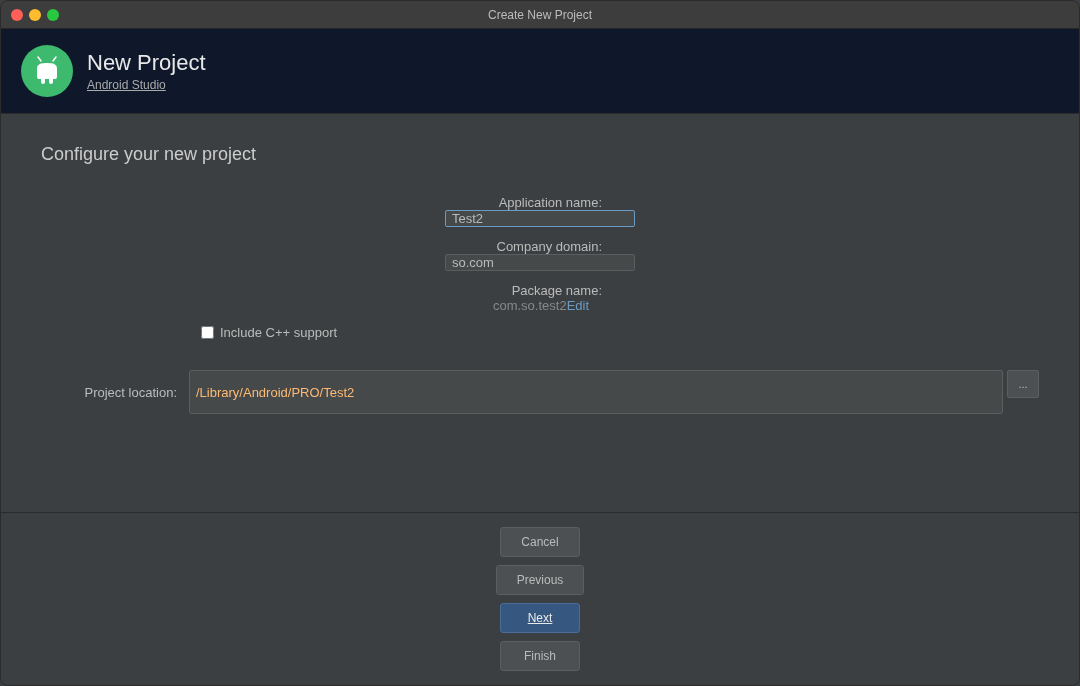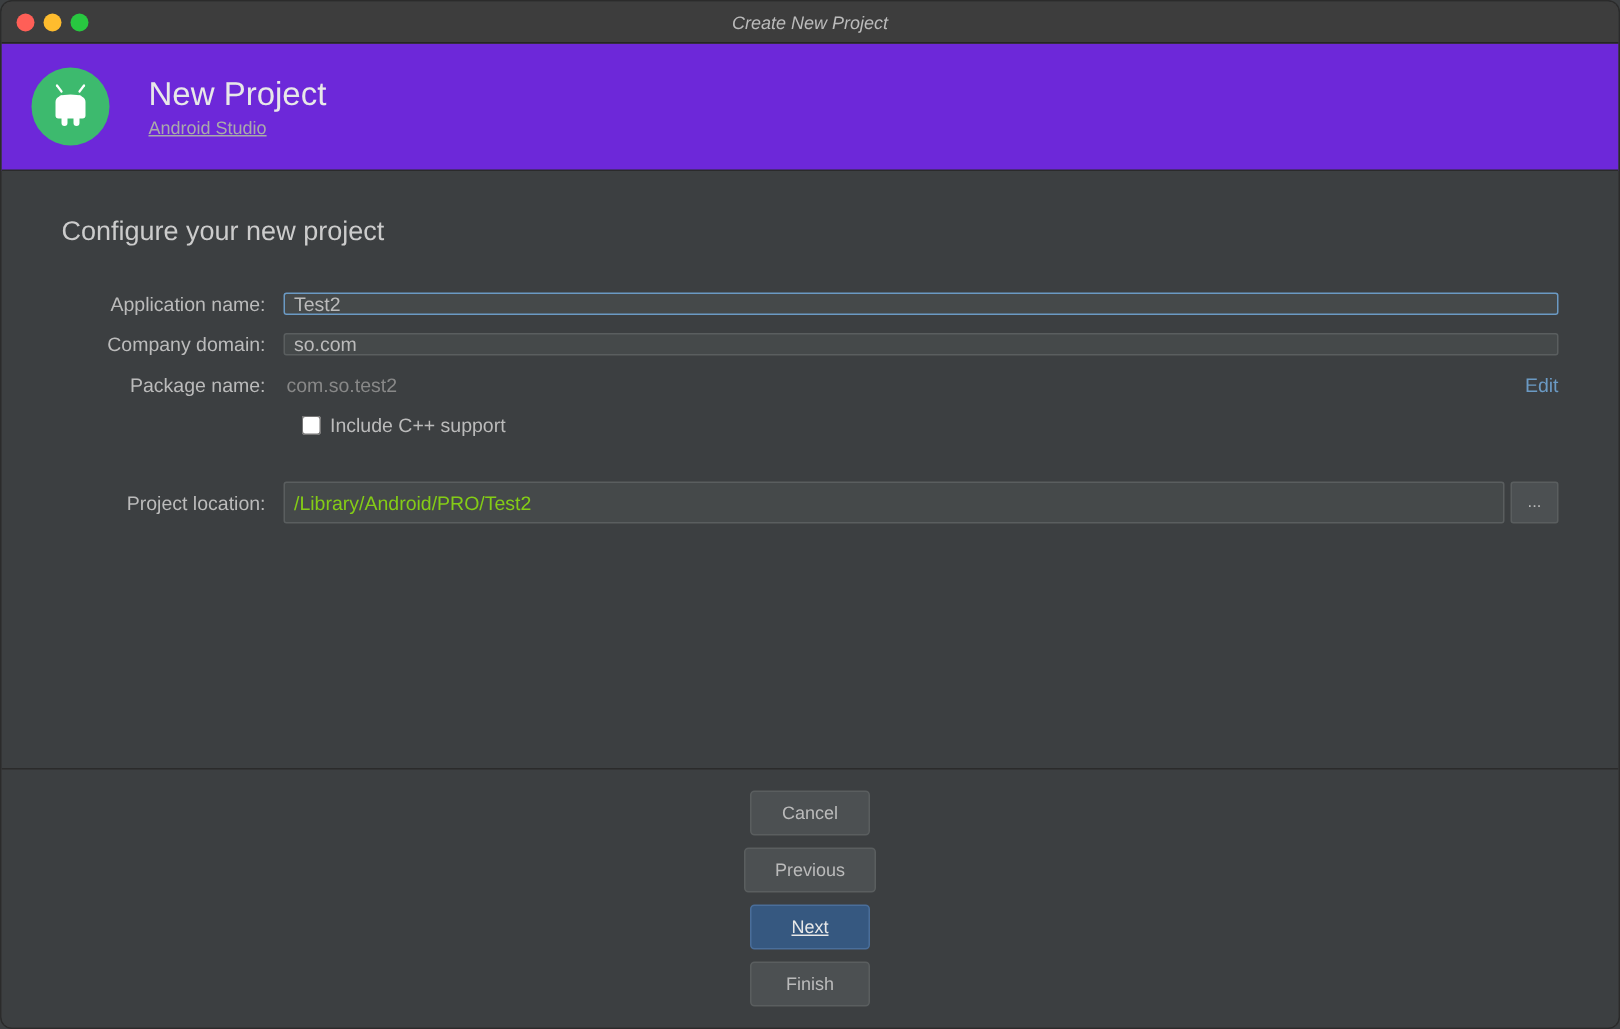--- a/index.html
+++ b/index.html
@@ -57,30 +57,29 @@
     }
 
     .title-btn.close { background: #ff5f57; }
     .title-btn.minimize { background: #febc2e; }
     .title-btn.maximize { background: #28c840; }
 
     .title-bar-title {
       font-size: 12px;
       color: #bbbbbb;
       font-weight: 500;
-      font-style: italic;
     }
 
     
     .header {
-      background: #6d28d9;
+      background: #0f172a;
       padding: 16px 20px;
       display: flex;
       align-items: center;
-      gap: 26px;
+      gap: 14px;
       border-bottom: 1px solid #2b2b2b;
       flex-shrink: 0;
     }
 
     .android-logo {
       width: 52px;
       height: 52px;
       background: #3dba6e;
       border-radius: 50%;
       display: flex;
@@ -125,20 +124,21 @@
       font-weight: 400;
       color: #cccccc;
       margin-bottom: 30px;
     }
 
     
     .form-group {
       display: flex;
       align-items: center;
       margin-bottom: 12px;
+      flex-direction: column;
     }
 
     .form-label {
       width: 148px;
       text-align: right;
       padding-right: 12px;
       color: #bbbbbb;
       font-size: 13px;
       flex-shrink: 0;
     }
@@ -207,25 +207,25 @@
     }
 
     .location-input-wrapper {
       flex: 1;
       display: flex;
       gap: 4px;
     }
 
     .location-input {
       flex: 1;
-      height: 28px;
+      height: 44px;
       background: #45494a;
       border: 1px solid #5a5e5f;
       border-radius: 2px;
-      color: #84cc16;
+      color: #fdba74;
       font-size: 13px;
       padding: 0 6px;
       outline: none;
     }
 
     .browse-btn {
       width: 32px;
       height: 28px;
       background: #4c5052;
       border: 1px solid #5a5e5f;

